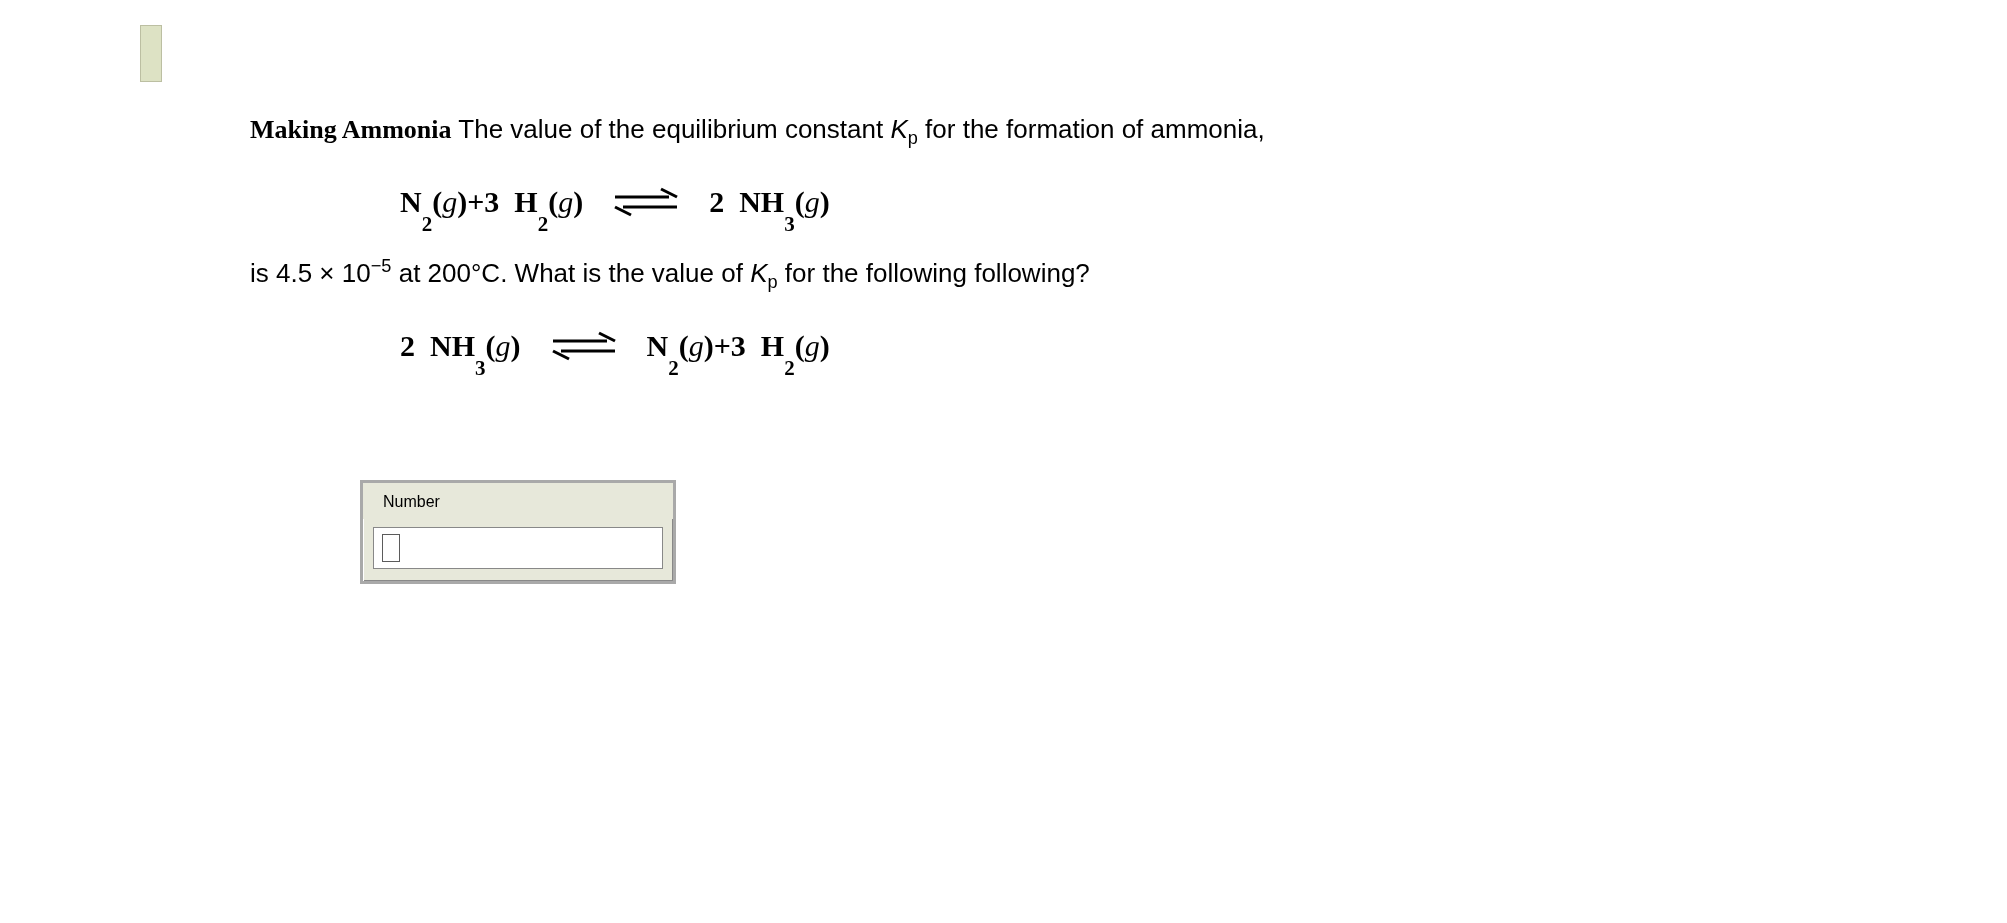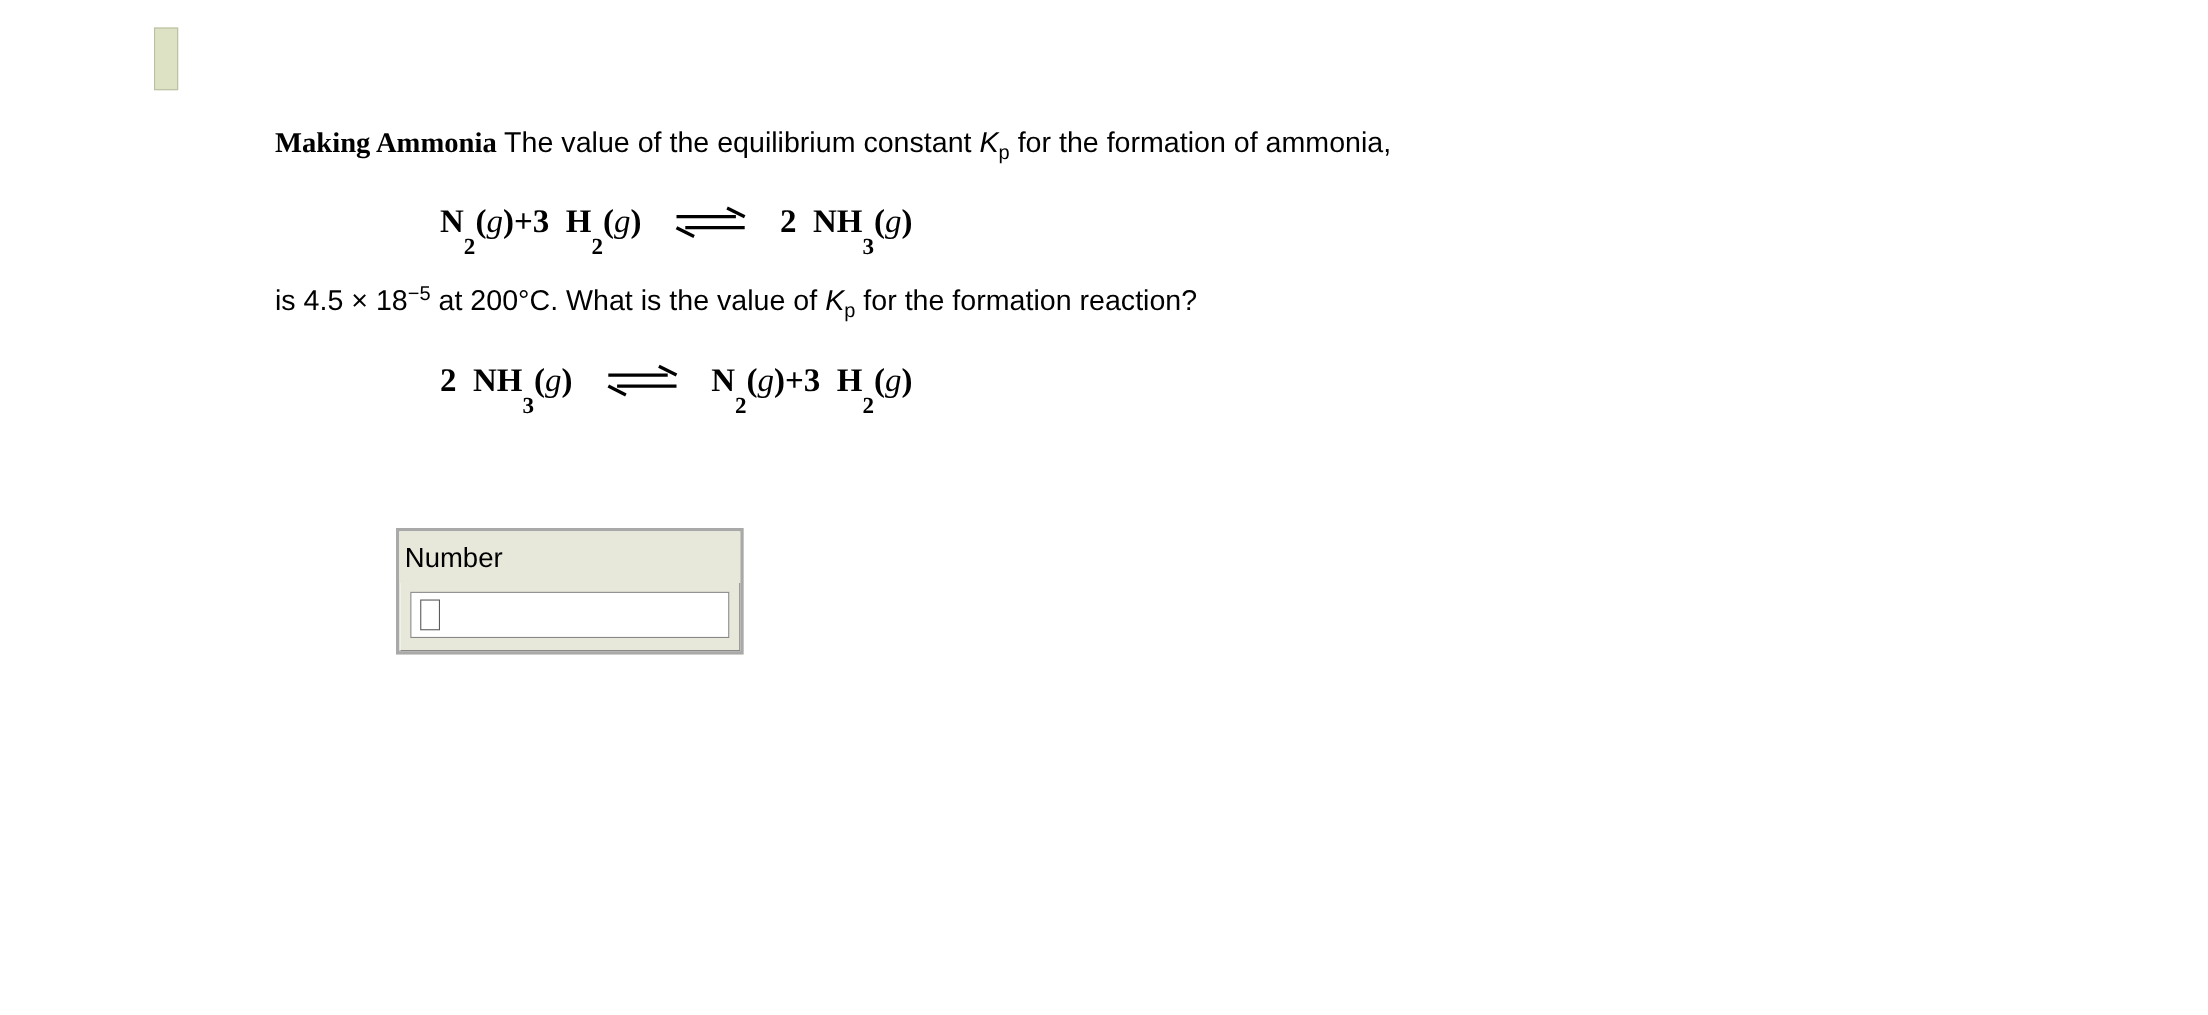--- a/index.html
+++ b/index.html
@@ -63,22 +63,22 @@
     position: absolute;
     left: 360px;
     top: 480px;
     width: 310px;
     border: 3px solid #a9a9a9;
     background: #e7e8da;
     box-shadow: inset 1px 1px 0 #fff, inset -1px -1px 0 #888;
     padding: 0;
   }
   .answer-header {
-    padding: 10px 14px 8px 5px;
-    font-size: 25px;
+    padding: 10px 14px 8px 20px;
+    font-size: 16px;
     color: #000;
     background: #e7e8da;
   }
   .answer-input-wrap {
     padding: 8px 10px 12px 10px;
   }
   .answer-input {
     width: 100%;
     height: 42px;
     font-size: 22px;
@@ -123,21 +123,21 @@
         <line x1="12" y1="23" x2="66" y2="23" stroke="#000" stroke-width="3"></line>
         <polyline points="20,31 4,23" fill="none" stroke="#000" stroke-width="3"></polyline>
       </svg>
       <span class="species">
         <span class="coeff">2</span>&nbsp;&nbsp;
         <span>NH</span><sub>3</sub><span>(</span><span class="phase">g</span><span>)</span>
       </span>
     </div>
 
     <div class="para2">
-      <span>is 4.5 × 18</span><sup>−5</sup><span> at 200°C. What is the value of </span><span class="kp">K</span><sub class="kp-sub">p</sub><span> for the formation reaction?</span>
+      <span>is 4.5 × 10</span><sup>−5</sup><span> at 200°C. What is the value of </span><span class="kp">K</span><sub class="kp-sub">p</sub><span> for the following following?</span>
     </div>
 
     <div class="equation">
       <span class="species">
         <span class="coeff">2</span>&nbsp;&nbsp;
         <span>NH</span><sub>3</sub><span>(</span><span class="phase">g</span><span>)</span>
       </span>
       <svg class="arrow-svg" width="70" height="36" viewBox="0 0 70 36">
         <line x1="4" y1="13" x2="58" y2="13" stroke="#000" stroke-width="3"></line>
         <polyline points="50,5 66,13" fill="none" stroke="#000" stroke-width="3"></polyline>

